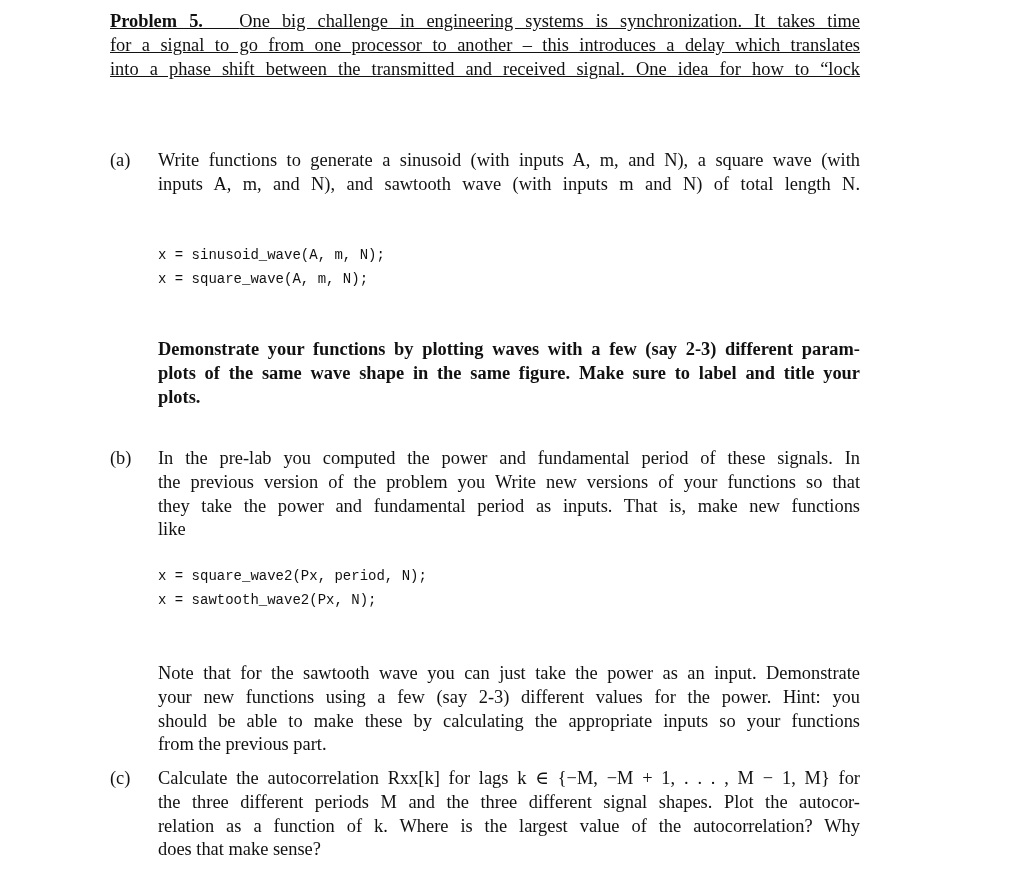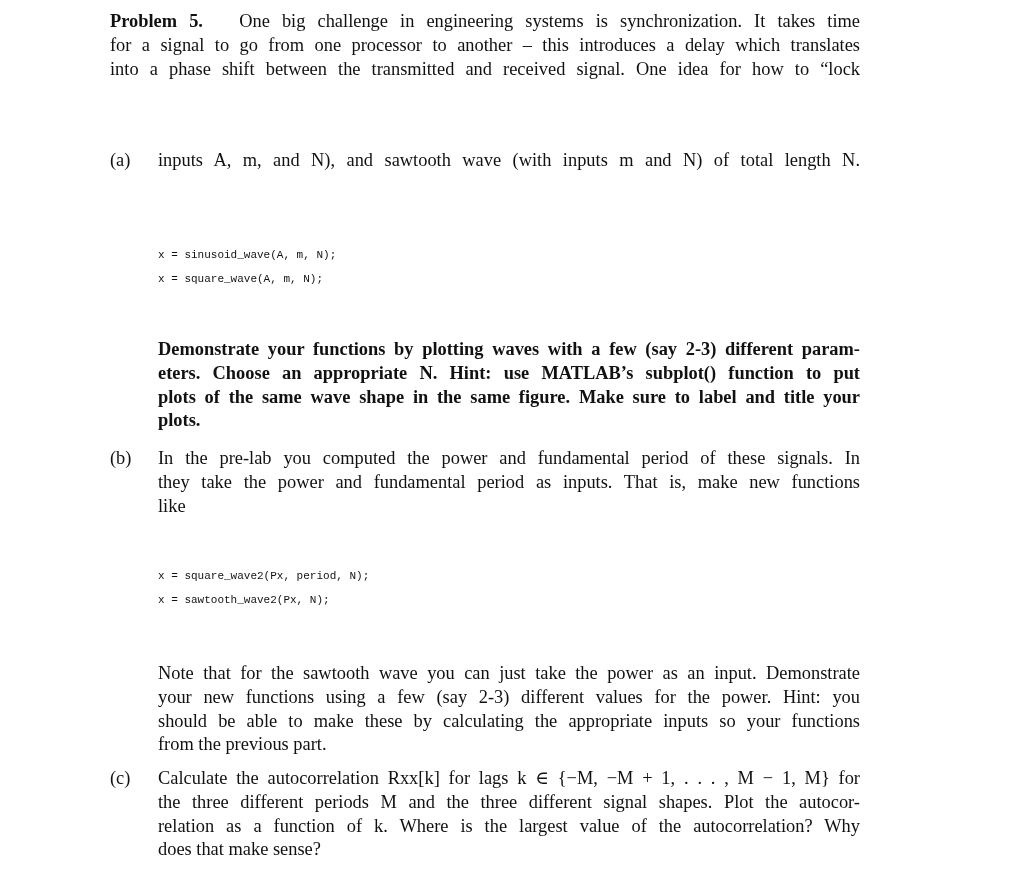--- a/index.html
+++ b/index.html
@@ -6,53 +6,54 @@
   body { width:1024px; height:872px; position:relative; overflow:hidden;
          font-family:"DejaVu Serif", "Liberation Serif", serif; color:#111; }
   .serif { font-family:"Liberation Serif", "DejaVu Serif", serif; }
   .doc { position:absolute; left:110px; top:10px; width:750px; font-size:18.4px; line-height:23.8px; }
   .just { text-align:justify; text-align-last:justify; }
   .line { display:block; white-space:nowrap; }
   .line.last { text-align-last:left; }
   .para { position:absolute; left:0; width:750px; }
   .indent { left:48px; width:702px; }
   .label { position:absolute; left:-48px; }
-  .codeblock { position:absolute; left:48px; font-family:"Liberation Mono","DejaVu Sans Mono",monospace; font-size:11px; line-height:23.8px; }
+  .codeblock { position:absolute; left:48px; font-family:"Liberation Mono","DejaVu Sans Mono",monospace; font-size:14px; line-height:23.8px; }
   .codeblock div { white-space:pre; }
   b { font-weight:bold; }
 </style>
 </head>
 <body>
 
 <div class="doc serif">
 
-  <div class="para just" style="top:0px;">
+  <div class="para just" style="top:0px;text-decoration:underline;">
     <span class="line"><b>Problem 5.</b>&nbsp;&nbsp; <span>One big challenge in engineering systems is synchronization. It takes time</span></span>
     <span class="line">for a signal to go from one processor to another – this introduces a delay which translates</span>
     <span class="line">into a phase shift between the transmitted and received signal. One idea for how to “lock</span>
   </div>
 
   <div class="para indent just" style="top:139px;">
     <span class="label">(a)</span>
+    <span class="line">Write functions to generate a sinusoid (with inputs A, m, and N), a square wave (with</span>
     <span class="line">inputs A, m, and N), and sawtooth wave (with inputs m and N) of total length N.</span>
   </div>
   <div class="codeblock" style="top:234px;">
     <div>x = sinusoid_wave(A, m, N);</div>
     <div>x = square_wave(A, m, N);</div>
   </div>
   <div class="para indent just" style="top:328px;font-weight:bold;">
     <span class="line">Demonstrate your functions by plotting waves with a few (say 2-3) different param-</span>
-    <span class="line">eters. Choose an appropriate N. Hint: use MATLAB’s subplot() function to put</span>
     <span class="line">plots of the same wave shape in the same figure. Make sure to label and title your</span>
     <span class="line last">plots.</span>
   </div>
 
   <div class="para indent just" style="top:437px;">
     <span class="label">(b)</span>
     <span class="line">In the pre-lab you computed the power and fundamental period of these signals. In</span>
+    <span class="line">the previous version of the problem you Write new versions of your functions so that</span>
     <span class="line">they take the power and fundamental period as inputs. That is, make new functions</span>
     <span class="line last">like</span>
   </div>
   <div class="codeblock" style="top:555px;">
     <div>x = square_wave2(Px, period, N);</div>
     <div>x = sawtooth_wave2(Px, N);</div>
   </div>
   <div class="para indent just" style="top:652px;">
     <span class="line">Note that for the sawtooth wave you can just take the power as an input. Demonstrate</span>
     <span class="line">your new functions using a few (say 2-3) different values for the power. Hint: you</span>

